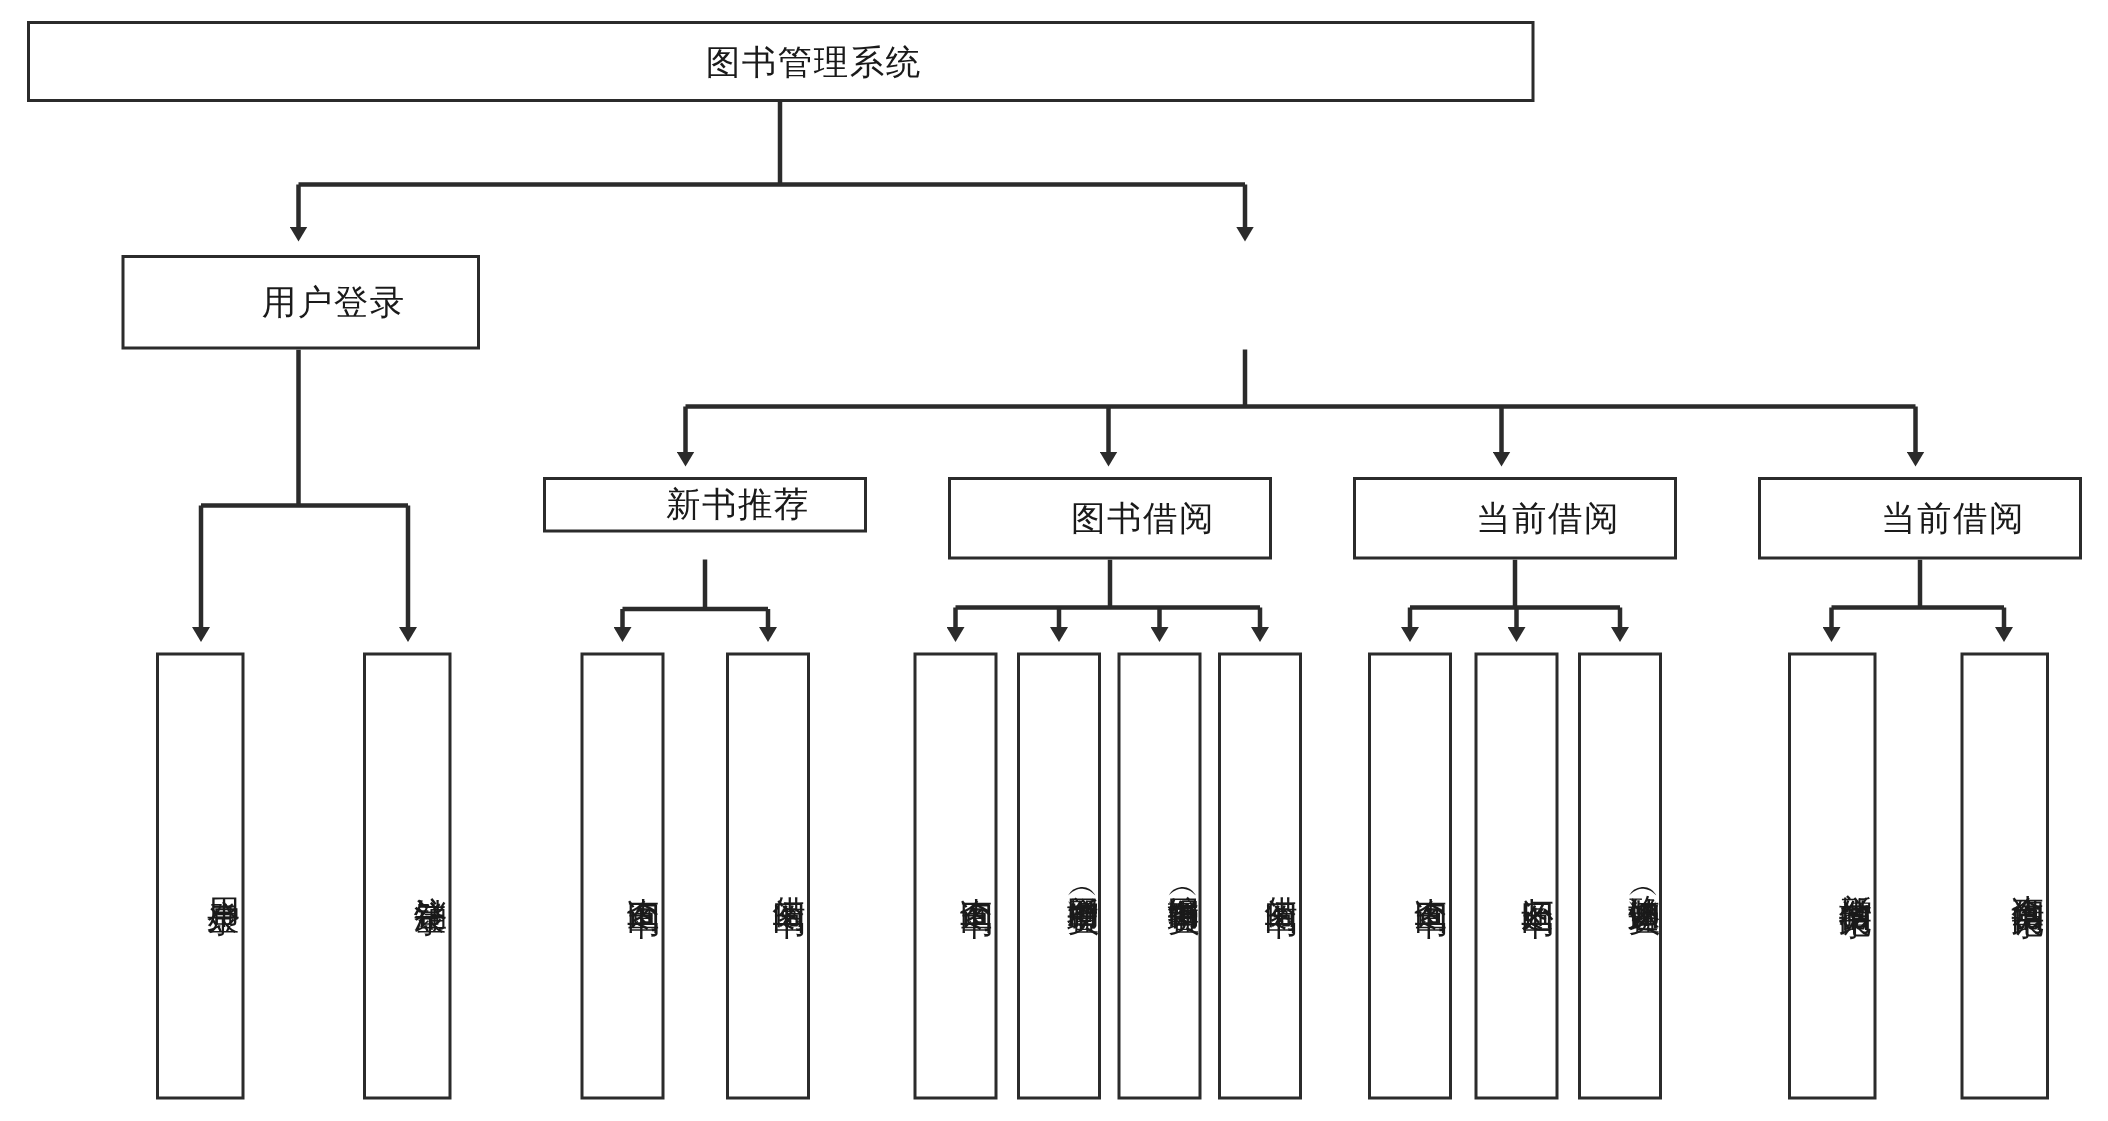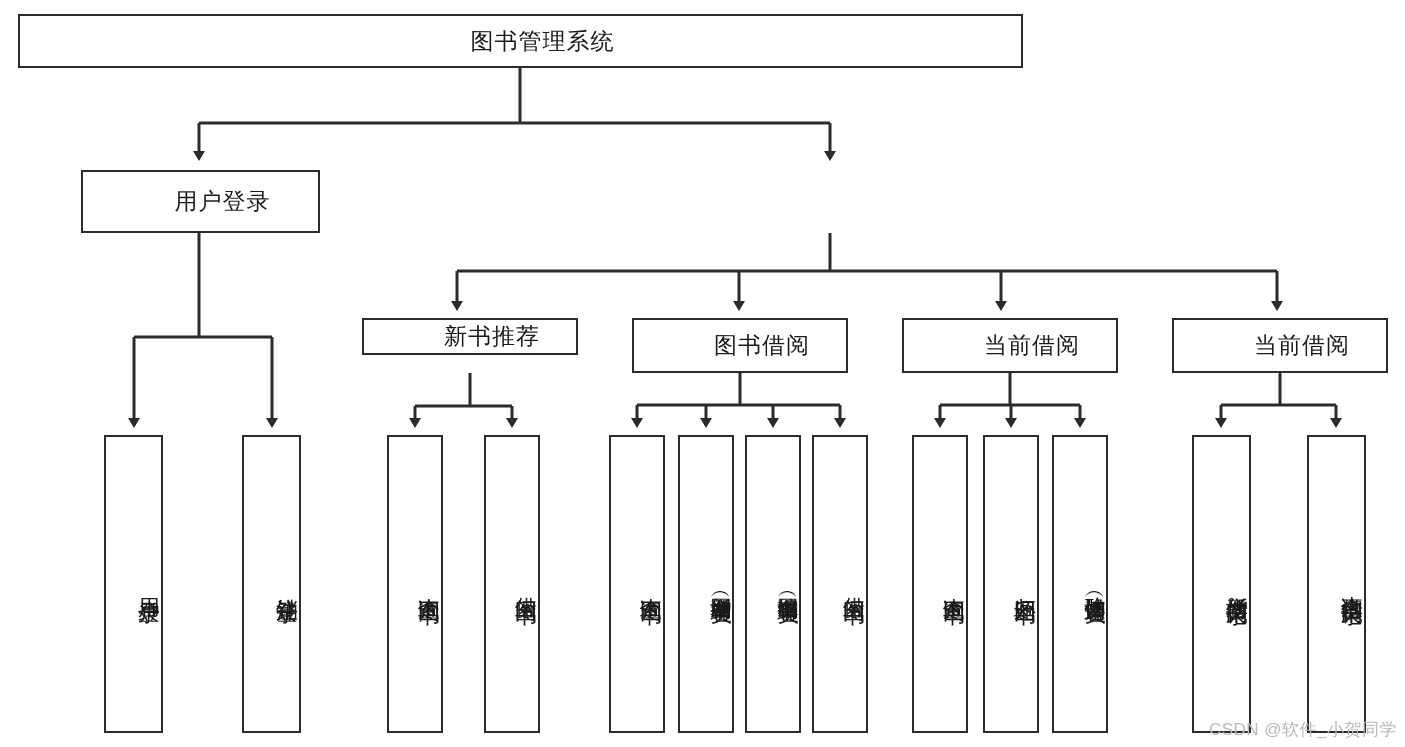--- a/index.html
+++ b/index.html
@@ -178,15 +178,14 @@
   <div class="node v tall" style="left: 1052px; top: 435px; width: 56px; height: 298px;">
     <span>确认归还（管理员）</span>
   </div>
   <div class="node v" style="left: 1192px; top: 435px; width: 59px; height: 298px;">
     <span>新增借阅记录</span>
   </div>
   <div class="node v" style="left: 1307px; top: 435px; width: 59px; height: 298px;">
     <span>查询借阅记录</span>
   </div>
 
-  <div id="watermark">CSDN @软件_小贺同学</div>
 
 </div>
 
 </body></html>

